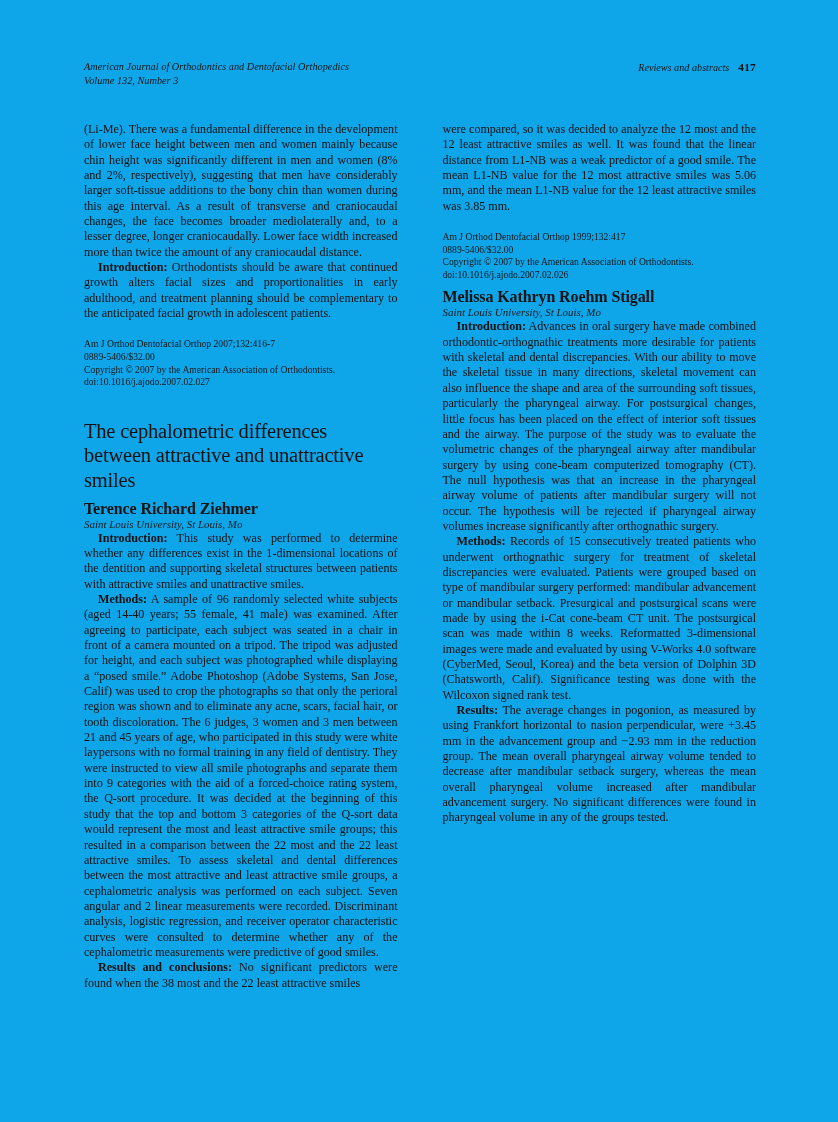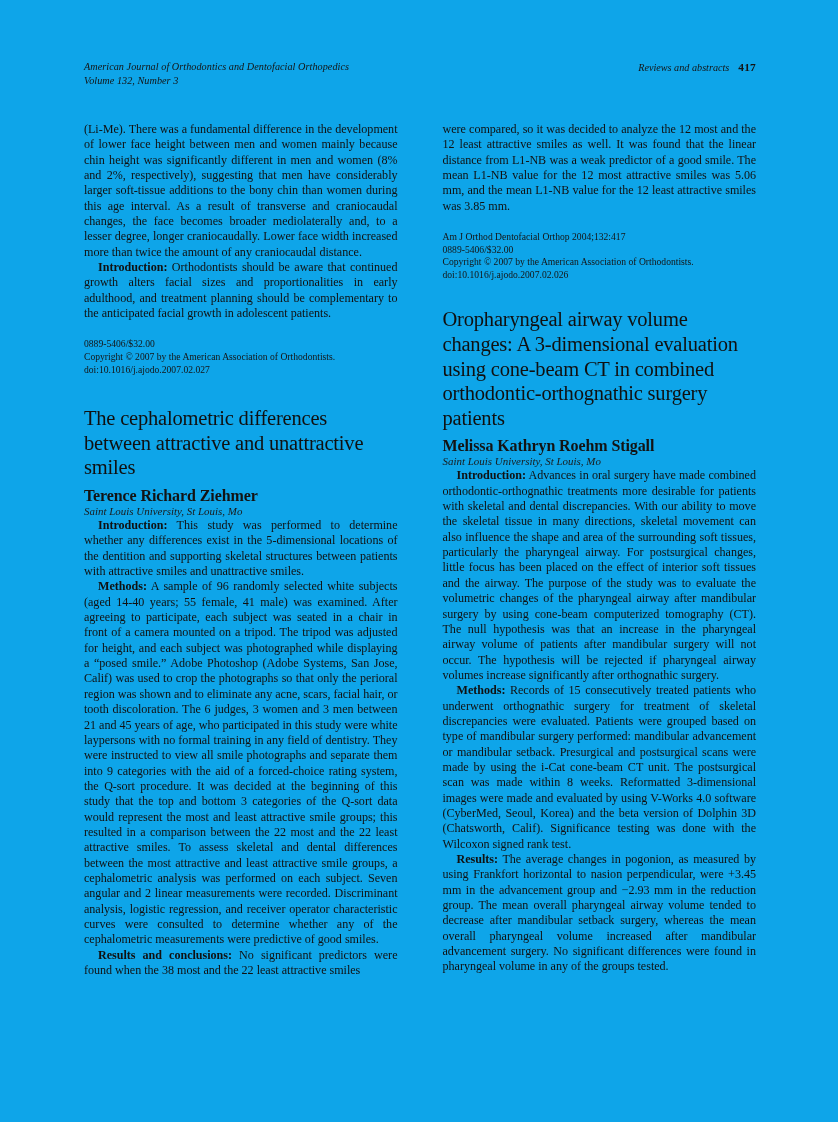--- a/index.html
+++ b/index.html
@@ -147,49 +147,49 @@
 
   <div class="columns">
 
     <div class="col">
 
       <p class="body">(Li-Me). There was a fundamental difference in the development of lower face height between men and women mainly because chin height was significantly different in men and women (8% and 2%, respectively), suggesting that men have considerably larger soft-tissue additions to the bony chin than women during this age interval. As a result of transverse and craniocaudal changes, the face becomes broader mediolaterally and, to a lesser degree, longer craniocaudally. Lower face width increased more than twice the amount of any craniocaudal distance.</p>
 
       <p class="body indent para-gap"><span class="lead">Introduction:</span><span> Orthodontists should be aware that continued growth alters facial sizes and proportionalities in early adulthood, and treatment planning should be complementary to the anticipated facial growth in adolescent patients.</span></p>
 
       <div class="meta">
+        <div>Am J Orthod Dentofacial Orthop 2007;132:416-7</div>
         <div>0889-5406/$32.00</div>
         <div>Copyright © 2007 by the American Association of Orthodontists.</div>
         <div>doi:10.1016/j.ajodo.2007.02.027</div>
       </div>
 
       <h2 class="article-title art-top-1">The cephalometric differences between attractive and unattractive smiles</h2>
       <div class="author">Terence Richard Ziehmer</div>
       <div class="affiliation">Saint Louis University, St Louis, Mo</div>
 
-      <p class="body indent abstract-start"><span class="lead">Introduction:</span><span> This study was performed to determine whether any differences exist in the 5-dimensional locations of the dentition and supporting skeletal structures between patients with attractive smiles and unattractive smiles.</span></p>
+      <p class="body indent abstract-start"><span class="lead">Introduction:</span><span> This study was performed to determine whether any differences exist in the 1-dimensional locations of the dentition and supporting skeletal structures between patients with attractive smiles and unattractive smiles.</span></p>
 
       <p class="body indent"><span class="lead">Methods:</span><span> A sample of 96 randomly selected white subjects (aged 14-40 years; 55 female, 41 male) was examined. After agreeing to participate, each subject was seated in a chair in front of a camera mounted on a tripod. The tripod was adjusted for height, and each subject was photographed while displaying a “posed smile.” Adobe Photoshop (Adobe Systems, San Jose, Calif) was used to crop the photographs so that only the perioral region was shown and to eliminate any acne, scars, facial hair, or tooth discoloration. The 6 judges, 3 women and 3 men between 21 and 45 years of age, who participated in this study were white laypersons with no formal training in any field of dentistry. They were instructed to view all smile photographs and separate them into 9 categories with the aid of a forced-choice rating system, the Q-sort procedure. It was decided at the beginning of this study that the top and bottom 3 categories of the Q-sort data would represent the most and least attractive smile groups; this resulted in a comparison between the 22 most and the 22 least attractive smiles. To assess skeletal and dental differences between the most attractive and least attractive smile groups, a cephalometric analysis was performed on each subject. Seven angular and 2 linear measurements were recorded. Discriminant analysis, logistic regression, and receiver operator characteristic curves were consulted to determine whether any of the cephalometric measurements were predictive of good smiles.</span></p>
 
       <p class="body indent"><span class="lead">Results and conclusions:</span><span> No significant predictors were found when the 38 most and the 22 least attractive smiles</span></p>
 
     </div>
 
     <div class="col">
 
       <p class="body">were compared, so it was decided to analyze the 12 most and the 12 least attractive smiles as well. It was found that the linear distance from L1-NB was a weak predictor of a good smile. The mean L1-NB value for the 12 most attractive smiles was 5.06 mm, and the mean L1-NB value for the 12 least attractive smiles was 3.85 mm.</p>
 
       <div class="meta">
-        <div>Am J Orthod Dentofacial Orthop 2004;132:417</div>
+        <div>Am J Orthod Dentofacial Orthop 1999;132:417</div>
         <div>0889-5406/$32.00</div>
         <div>Copyright © 2007 by the American Association of Orthodontists.</div>
         <div>doi:10.1016/j.ajodo.2007.02.026</div>
       </div>
 
-      <h2 class="article-title art-top-2">Oropharyngeal airway volume changes: A 3-dimensional evaluation using cone-beam CT in combined orthodontic-orthognathic surgery patients</h2>
       <div class="author">Melissa Kathryn Roehm Stigall</div>
       <div class="affiliation">Saint Louis University, St Louis, Mo</div>
 
       <p class="body indent abstract-start"><span class="lead">Introduction:</span><span> Advances in oral surgery have made combined orthodontic-orthognathic treatments more desirable for patients with skeletal and dental discrepancies. With our ability to move the skeletal tissue in many directions, skeletal movement can also influence the shape and area of the surrounding soft tissues, particularly the pharyngeal airway. For postsurgical changes, little focus has been placed on the effect of interior soft tissues and the airway. The purpose of the study was to evaluate the volumetric changes of the pharyngeal airway after mandibular surgery by using cone-beam computerized tomography (CT). The null hypothesis was that an increase in the pharyngeal airway volume of patients after mandibular surgery will not occur. The hypothesis will be rejected if pharyngeal airway volumes increase significantly after orthognathic surgery.</span></p>
 
       <p class="body indent"><span class="lead">Methods:</span><span> Records of 15 consecutively treated patients who underwent orthognathic surgery for treatment of skeletal discrepancies were evaluated. Patients were grouped based on type of mandibular surgery performed: mandibular advancement or mandibular setback. Presurgical and postsurgical scans were made by using the i-Cat cone-beam CT unit. The postsurgical scan was made within 8 weeks. Reformatted 3-dimensional images were made and evaluated by using V-Works 4.0 software (CyberMed, Seoul, Korea) and the beta version of Dolphin 3D (Chatsworth, Calif). Significance testing was done with the Wilcoxon signed rank test.</span></p>
 
       <p class="body indent"><span class="lead">Results:</span><span> The average changes in pogonion, as measured by using Frankfort horizontal to nasion perpendicular, were +3.45 mm in the advancement group and −2.93 mm in the reduction group. The mean overall pharyngeal airway volume tended to decrease after mandibular setback surgery, whereas the mean overall pharyngeal volume increased after mandibular advancement surgery. No significant differences were found in pharyngeal volume in any of the groups tested.</span></p>
 
     </div>

